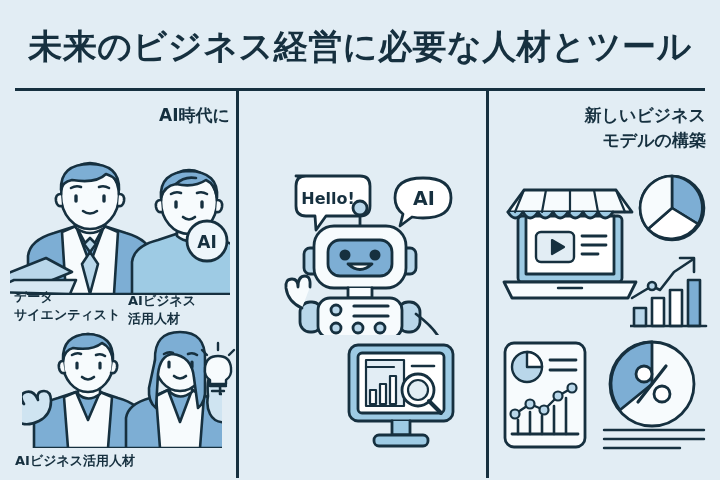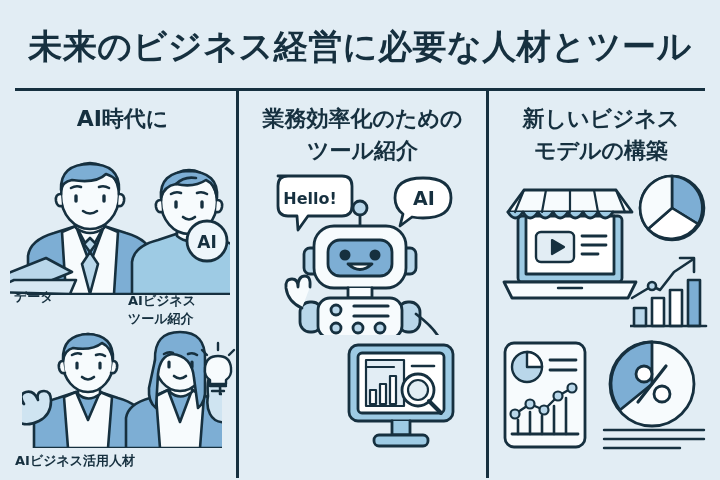--- a/index.html
+++ b/index.html
@@ -46,22 +46,22 @@
     width: 3px;
     height: 388px;
     background: #16303f;
   }
   .vdiv.one { left: 236px; }
   .vdiv.two { left: 486px; }
 
   
   .col-head {
     position: absolute;
-    text-align: center;
-    font-size: 22px;
+    text-align: right;
+    font-size: 17px;
     font-weight: 700;
     line-height: 1.45;
     color: #16303f;
   }
   .col-head.c1 { left: 15px;  top: 103px; width: 215px; }
   .col-head.c2 { left: 245px; top: 103px; width: 235px; }
   .col-head.c3 { left: 496px; top: 103px; width: 210px; }
 
   
   .caption {
@@ -84,24 +84,20 @@
 
 <div id="canvas">
 
   <div class="title">未来のビジネス経営に必要な人材とツール</div>
   <div class="rule"></div>
   <div class="vdiv one"></div>
   <div class="vdiv two"></div>
 
   <div class="col-head c1">
     <div>AI時代に</div>
-  </div>
-  <div class="col-head c2">
-    <div>業務効率化のための</div>
-    <div>ツール紹介</div>
   </div>
   <div class="col-head c3">
     <div>新しいビジネス</div>
     <div>モデルの構築</div>
   </div>
 
   <div class="art" style="left:10px; top:160px;">
     <svg width="220" height="135" viewBox="0 0 220 135">
       <defs>
         <clipPath id="c1clip">
@@ -165,24 +161,25 @@
 
   <div class="art" style="left:184px; top:218px;">
     <svg width="46" height="46" viewBox="0 0 46 46">
       <circle cx="23" cy="23" r="20" fill="#eef6fb" stroke="#16303f" stroke-width="2.8"></circle>
       <text x="23" y="30" text-anchor="middle" font-family="DejaVu Sans, Liberation Sans, sans-serif" font-size="17" font-weight="700" fill="#16303f">AI</text>
     </svg>
   </div>
 
   <div class="caption cap-ds">
     <div>データ</div>
+    <div>サイエンティスト</div>
   </div>
   <div class="caption cap-aib">
     <div>AIビジネス</div>
-    <div>ツール紹介</div>
+    <div>活用人材</div>
   </div>
 
   <div class="art" style="left:22px; top:330px;">
     <svg width="200" height="118" viewBox="0 0 200 118">
       <g fill="none" stroke="#16303f" stroke-width="2.6" stroke-linecap="round" stroke-linejoin="round">
 
         <path d="M12 118 L12 88 Q14 74 36 68 L54 62 L78 62 L96 68 Q118 74 120 88 L120 118 Z" fill="#7daed4"></path>
         <path d="M54 62 L66 90 L78 62 L90 67 L86 118 L46 118 L42 67 Z" fill="#f7fbfd"></path>
         <path d="M56 46 L56 64 Q66 73 78 64 L78 46 Z" fill="#f7fbfd"></path>
         <ellipse cx="66" cy="33" rx="25" ry="29" fill="#f7fbfd"></ellipse>
@@ -227,21 +224,21 @@
         <path d="M38 10 l-5 5"></path>
         <path d="M22 16 q12 0 13 12 q1 8 -5 12 l0 4 l-16 0 l0 -4 q-6 -4 -5 -12 q1 -12 13 -12 Z" fill="#f7fbfd"></path>
         <path d="M14 46 h16"></path>
         <path d="M16 51 h12"></path>
       </g>
     </svg>
   </div>
 
   <div class="caption cap-bot">AIビジネス活用人材</div>
 
-  <div class="art" style="left:266px; top:174px;">
+  <div class="art" style="left:284px; top:174px;">
     <svg width="88" height="58" viewBox="0 0 88 58">
       <path d="M12 2 h64 q10 0 10 10 v20 q0 10 -10 10 h-34 l-10 14 l-1 -14 h-9 q-10 0 -10 -10 v-20 q0 -10 10 -10 Z" fill="#ffffff" stroke="#16303f" stroke-width="2.8" stroke-linejoin="round"></path>
       <text x="44" y="30" text-anchor="middle" font-family="DejaVu Sans, Liberation Sans, sans-serif" font-size="16" font-weight="700" fill="#16303f">Hello!</text>
     </svg>
   </div>
 
   <div class="art" style="left:392px; top:176px;">
     <svg width="62" height="58" viewBox="0 0 62 58">
       <path d="M31 2 q28 0 28 20 q0 20 -28 20 q-6 0 -11 -1 l-12 9 l3 -12 q-8 -6 -8 -16 q0 -20 28 -20 Z" fill="#ffffff" stroke="#16303f" stroke-width="2.8" stroke-linejoin="round"></path>
       <text x="32" y="29" text-anchor="middle" font-family="DejaVu Sans, Liberation Sans, sans-serif" font-size="19" font-weight="700" fill="#16303f">AI</text>

